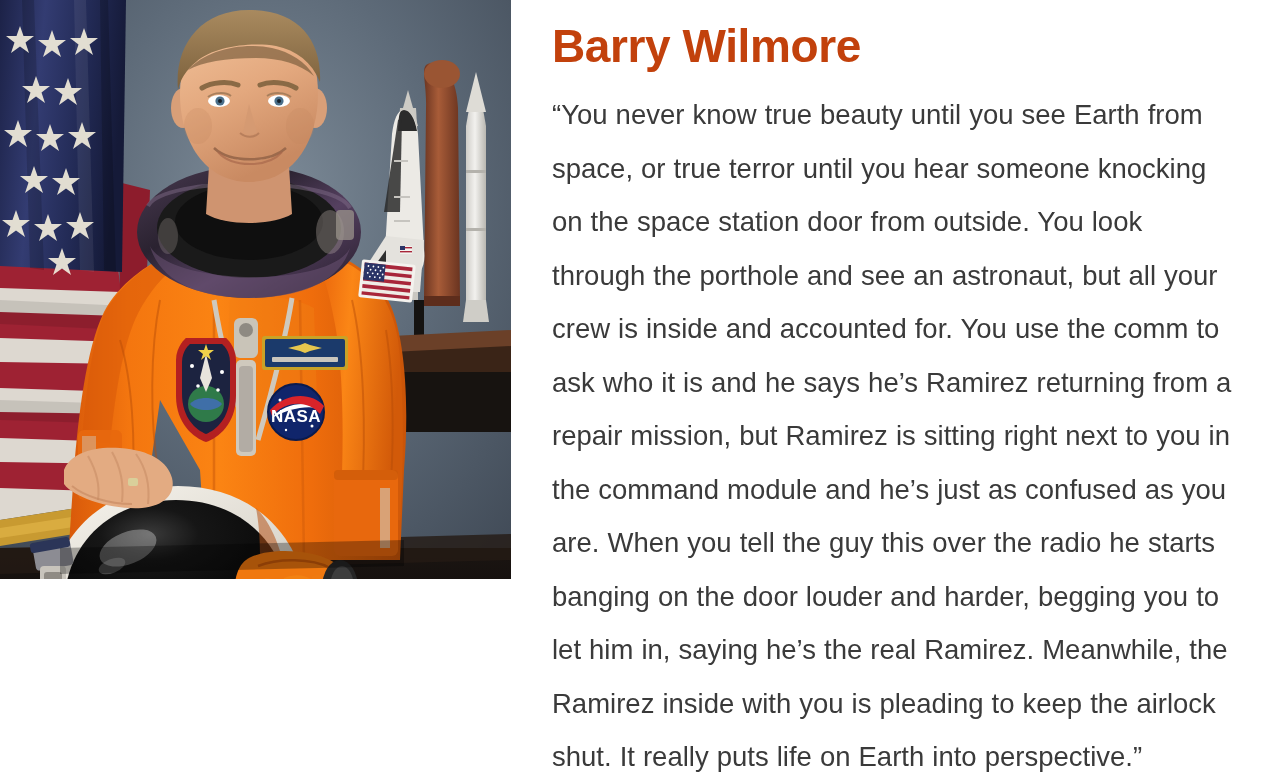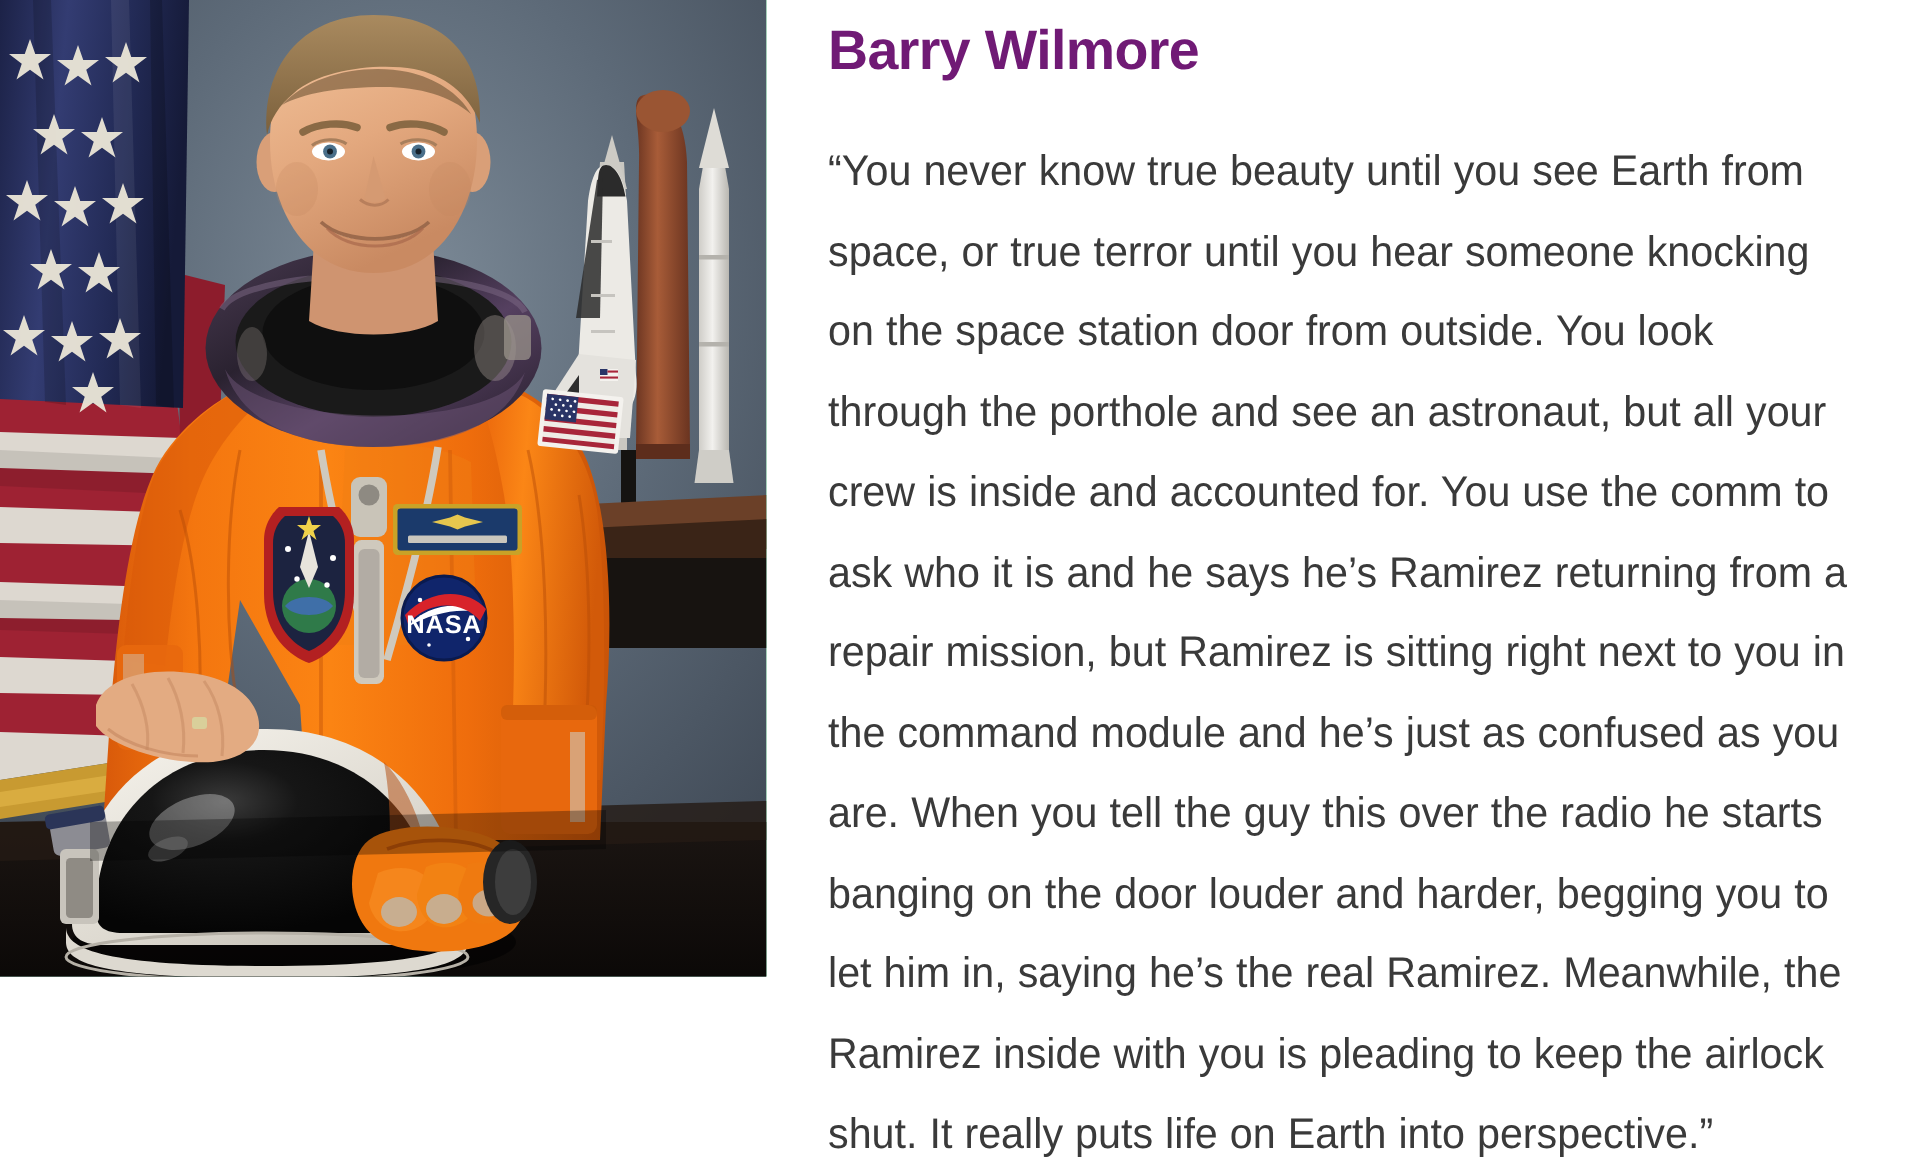--- a/index.html
+++ b/index.html
@@ -21,46 +21,46 @@
     height: 781px;
     background: #ffffff;
   }
 
   
   .photo-wrap {
     position: absolute;
     left: 0px;
     top: 0px;
     width: 511px;
-    height: 651px;
+    height: 579px;
     overflow: hidden;
-    background: #86efac;
+    background: #7dd3fc;
   }
   .photo-svg { display: block; width: 511px; height: 675px; }
 
   
   .text-col {
     position: absolute;
     left: 552px;
     top: 0px;
     width: 714px;
     height: 781px;
   }
   .person-name {
     margin: 0;
     padding: 0;
     position: absolute;
     left: 0;
-    top: 6px;
+    top: 18px;
     font-family: "Liberation Sans", sans-serif;
     font-weight: bold;
-    font-size: 37px;
+    font-size: 46px;
     line-height: 56px;
     letter-spacing: -0.4px;
-    color: #701a75;
+    color: #c2410c;
     white-space: nowrap;
   }
   .quote-body {
     position: absolute;
     left: 0;
     top: 88px;
     width: 716px;
     margin: 0;
     padding: 0;
     font-family: "Liberation Sans Narrow", "Liberation Sans", sans-serif;

